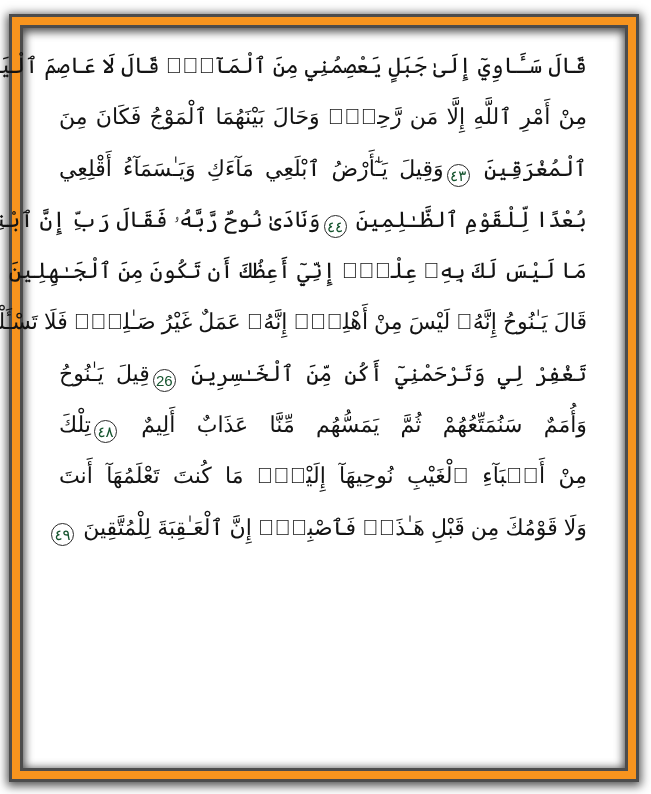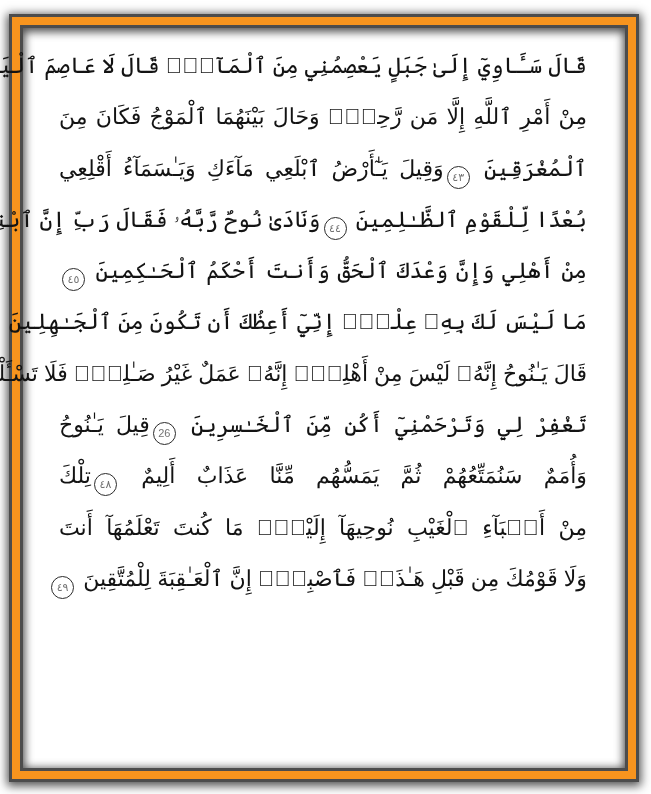--- a/index.html
+++ b/index.html
@@ -51,39 +51,38 @@
     font-family: Liberation Sans, sans-serif;
   }
   .ayah-marker {
     display: inline-flex;
     align-items: center;
     justify-content: center;
     width: 23px;
     height: 23px;
     border: 1.4px solid #2b2b2b;
     border-radius: 50%;
-    font-size: 11px;
+    font-size: 15px;
     line-height: 23px;
-    color: #737373;
+    color: #14532d;
     vertical-align: -5px;
     margin: 0 3px;
     box-sizing: border-box;
   }
 </style>
 </head>
 <body>
 
 <div class="page">
   <div class="frame"></div>
   <div class="text-block">
       <div class="line"><span>قَالَ سَـَٔاوِيٓ إِلَىٰ جَبَلٍ يَعْصِمُنِي مِنَ ٱلْمَآءِۚ قَالَ لَا عَاصِمَ ٱلْيَوْمَ</span></div>
       <div class="line"><span>مِنْ أَمْرِ ٱللَّهِ إِلَّا مَن رَّحِمَۚ وَحَالَ بَيْنَهُمَا ٱلْمَوْجُ فَكَانَ مِنَ</span></div>
       <div class="line"><span>ٱلْمُغْرَقِينَ</span> <span class="ayah-marker">٤٣</span><span>وَقِيلَ يَـٰٓأَرْضُ ٱبْلَعِي مَآءَكِ وَيَـٰسَمَآءُ أَقْلِعِي</span></div>
       <div class="line"><span>بُعْدًا لِّلْقَوْمِ ٱلظَّـٰلِمِينَ</span> <span class="ayah-marker">٤٤</span><span>وَنَادَىٰ نُوحٌ رَّبَّهُۥ فَقَالَ رَبِّ إِنَّ ٱبْنِي</span></div>
-      <div class="line"><span>مِنْ أَهْلِي وَإِنَّ وَعْدَكَ ٱلْحَقُّ وَأَنتَ أَحْكَمُ ٱلْحَـٰكِمِينَ</span> <span class="ayah-marker">٤٥</span></div>
       <div class="line"><span>مَا لَيْسَ لَكَ بِهِۦ عِلْمٌۖ إِنِّيٓ أَعِظُكَ أَن تَكُونَ مِنَ ٱلْجَـٰهِلِينَ</span></div>
       <div class="line"><span>قَالَ يَـٰنُوحُ إِنَّهُۥ لَيْسَ مِنْ أَهْلِكَۖ إِنَّهُۥ عَمَلٌ غَيْرُ صَـٰلِحٍۖ فَلَا تَسْـَٔلْنِ</span></div>
       <div class="line"><span>تَغْفِرْ لِي وَتَرْحَمْنِيٓ أَكُن مِّنَ ٱلْخَـٰسِرِينَ</span> <span class="ayah-marker">26</span><span>قِيلَ يَـٰنُوحُ</span></div>
       <div class="line"><span>وَأُمَمٌ سَنُمَتِّعُهُمْ ثُمَّ يَمَسُّهُم مِّنَّا عَذَابٌ أَلِيمٌ</span> <span class="ayah-marker">٤٨</span><span>تِلْكَ</span></div>
       <div class="line"><span>مِنْ أَنۢبَآءِ ٱلْغَيْبِ نُوحِيهَآ إِلَيْكَۖ مَا كُنتَ تَعْلَمُهَآ أَنتَ</span></div>
       <div class="line"><span>وَلَا قَوْمُكَ مِن قَبْلِ هَـٰذَاۖ فَٱصْبِرْۖ إِنَّ ٱلْعَـٰقِبَةَ لِلْمُتَّقِينَ</span> <span class="ayah-marker">٤٩</span></div>
     </div>
 </div>
 
 </body></html>

